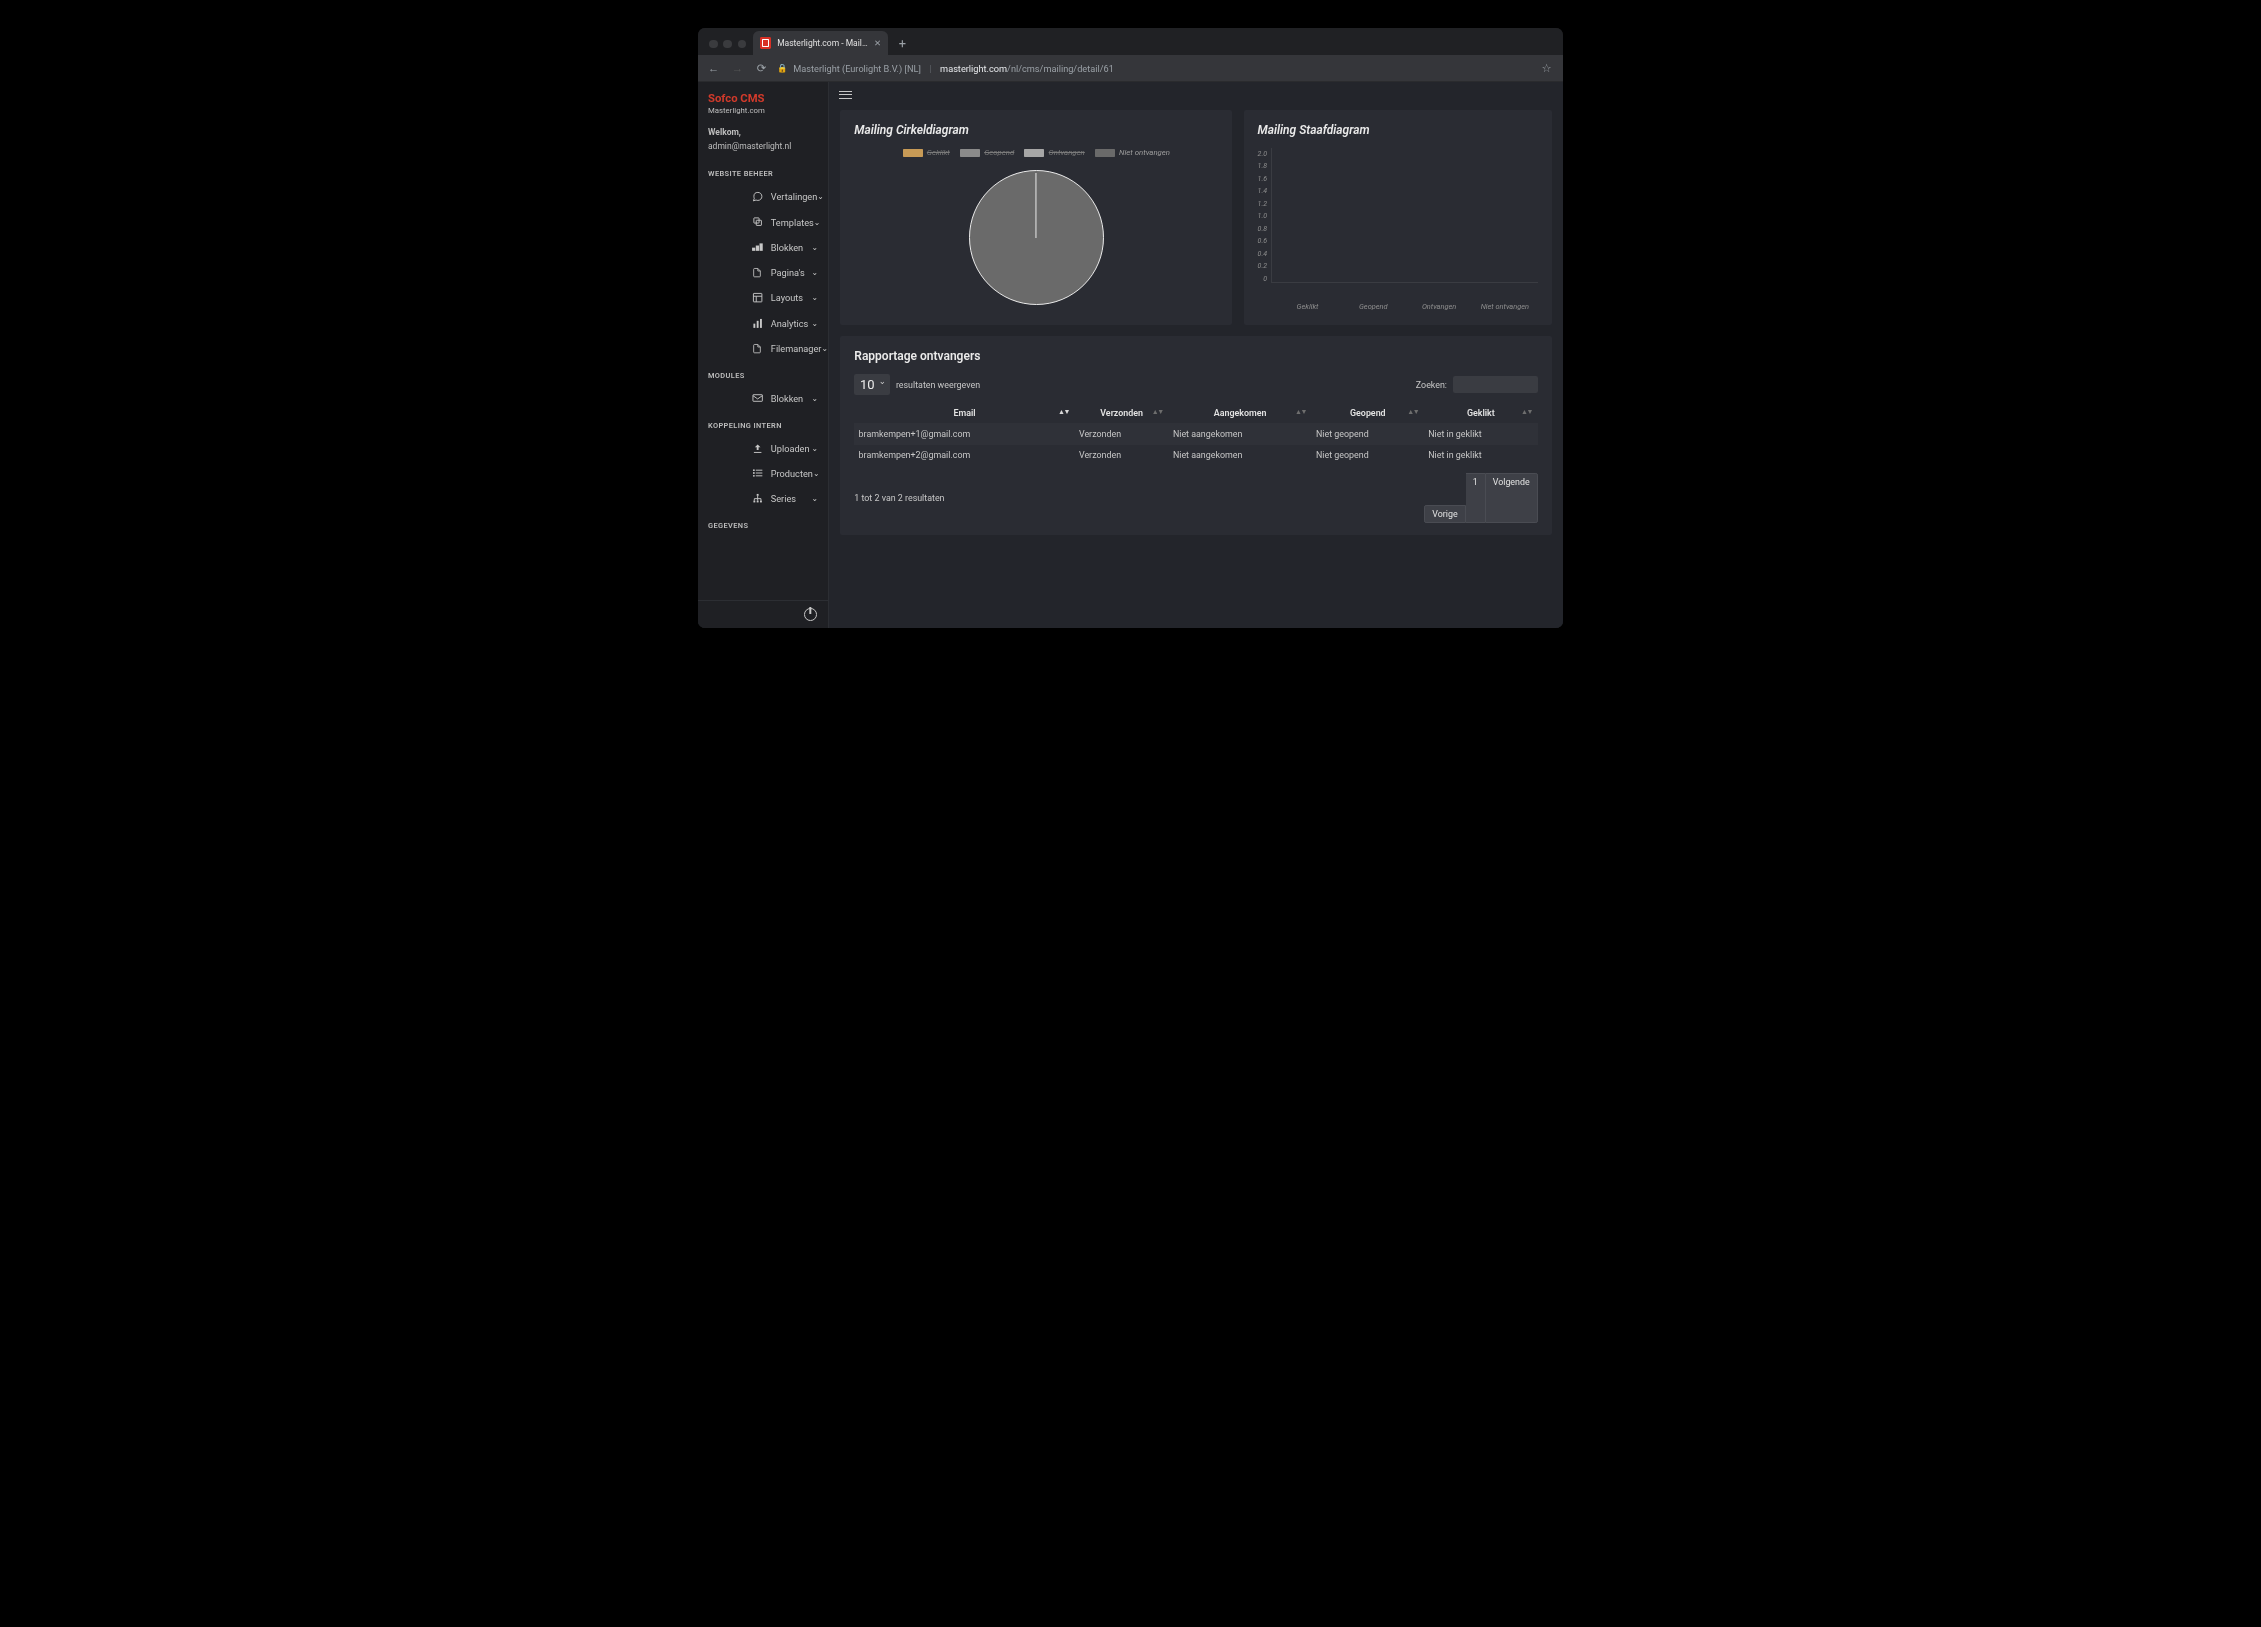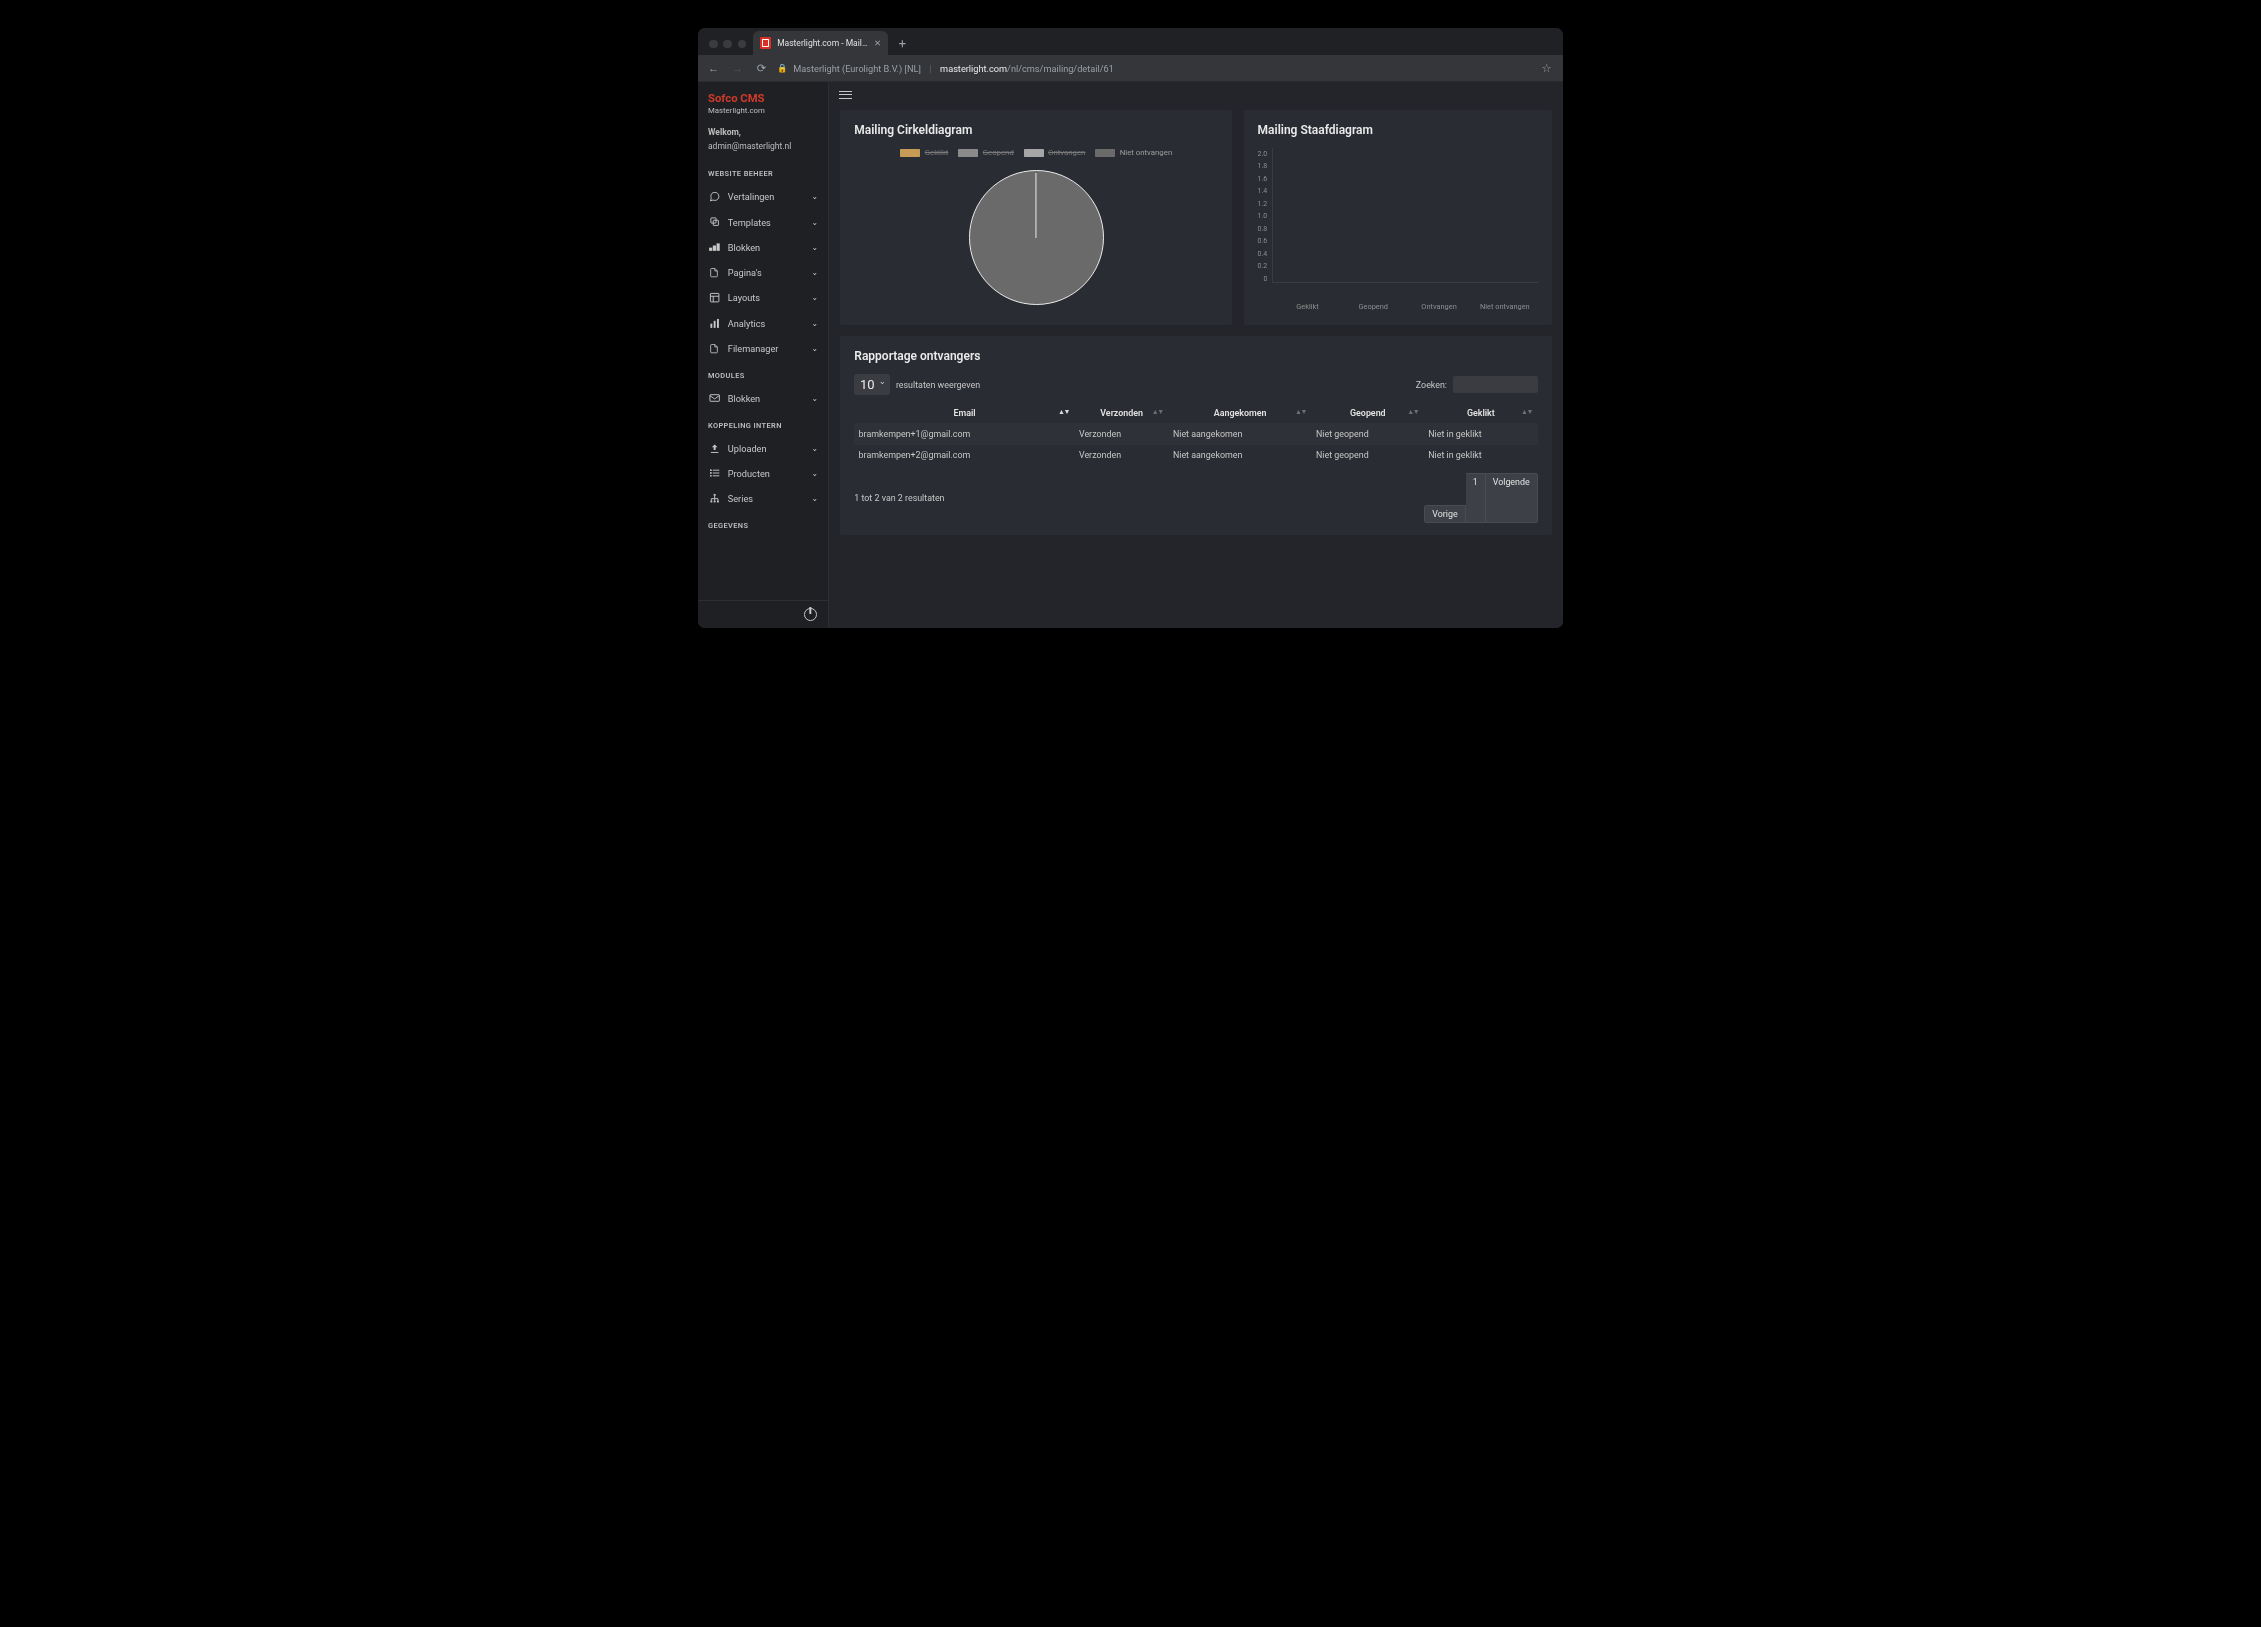--- a/index.html
+++ b/index.html
@@ -98,38 +98,39 @@
   .email   { padding: 1.4px 10px 8.5px 10px; color:#bdbdbd; font-size:8.5px; }
   .sec-label {
     padding: 10px 10px 5.7px 10px;
     font-size:7.4px; letter-spacing:0.4px; color:#bdbdbd; font-weight:600;
     text-transform:uppercase;
   }
   .nav-item {
     display:flex; align-items:center; padding:7px 10px;
     color:#c7c7c7; cursor:pointer; font-size:9.2px;
     justify-content:space-between;
+    margin-left:43px;
   }
   .nav-item .left { display:flex; align-items:center; gap:7px; }
   .nav-item .ic { width:12.8px; display:inline-flex; align-items:center; justify-content:center; color:#c7c7c7; }
   .nav-item .chev { color:#c7c7c7; font-size:7.8px; }
   .sidebar-footer {
     margin-top:auto; height:28px; border-top:0.7px solid #2c2e33;
     display:flex; align-items:center; justify-content:flex-end; padding-right:11.3px;
   }
   .power { width:12.8px;height:12.8px;border:1.4px solid #c7c7c7;border-radius:50%;position:relative; }
   .power::after { content:"";position:absolute;top:-2.1px;left:50%;width:1.4px;height:7px;background:#c7c7c7;transform:translateX(-50%); }
 
   
   .main { flex:1; background:#23252b; display:flex; flex-direction:column; }
   .topbar { height:25.5px; display:flex; align-items:center; padding:0 10px; color:#c7c7c7; }
   .hamburger { display:inline-flex; flex-direction:column; gap:2.1px; cursor:pointer; }
   .hamburger span { width:12.8px;height:1.4px;background:#c7c7c7; }
   .content { padding: 2.8px 11.3px 14px 11.3px; }
-  .row { display:flex; gap:11.3px; }
+  .row { display:flex; gap:11.3px;font-style:italic; }
   .card {
     background:#2a2c33; border-radius:2.1px; padding:12.8px 14px;
   }
   .card-title { color:#eaeaea; font-size:12px; font-weight:600; margin-bottom:11.3px; }
   .card-pie { flex: 1 1 56%; }
   .card-bar { flex: 1 1 44%; }
 
   
   .legend { display:flex; gap:10px; justify-content:center; margin-bottom:12.8px; flex-wrap:wrap; }
   .lg { display:flex; align-items:center; gap:4.3px; font-size:7.8px; color:#9e9e9e; }

